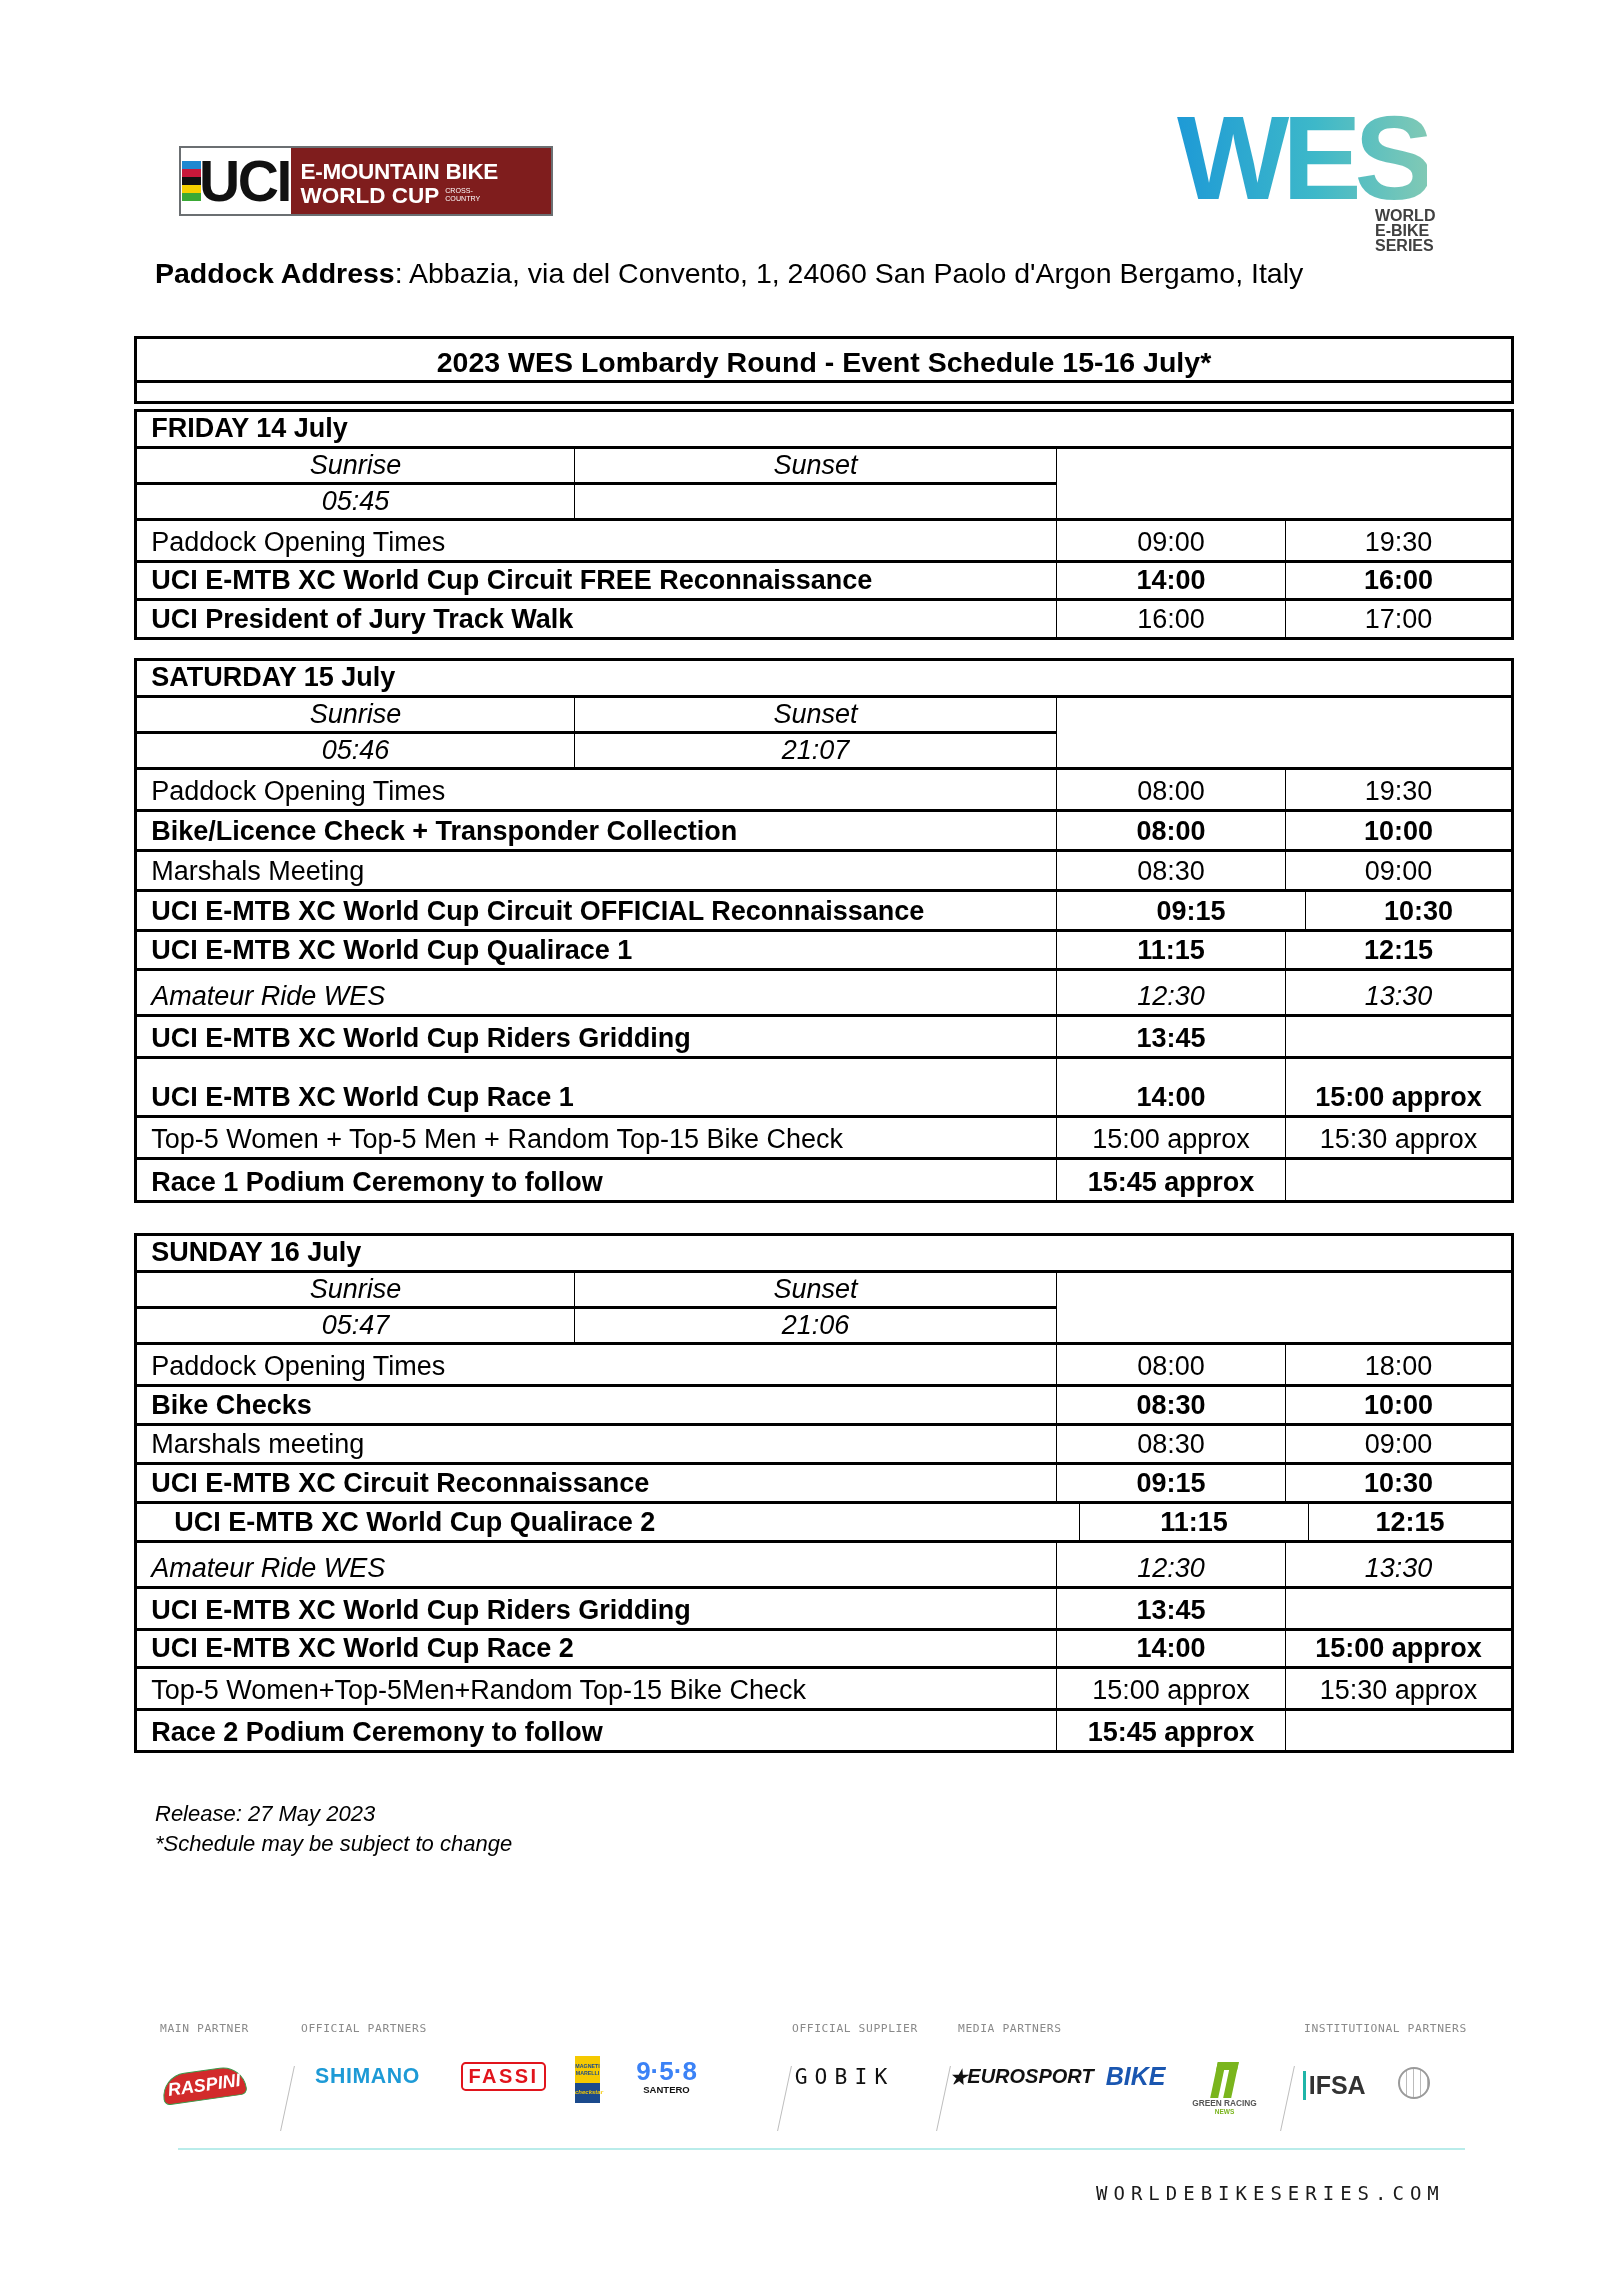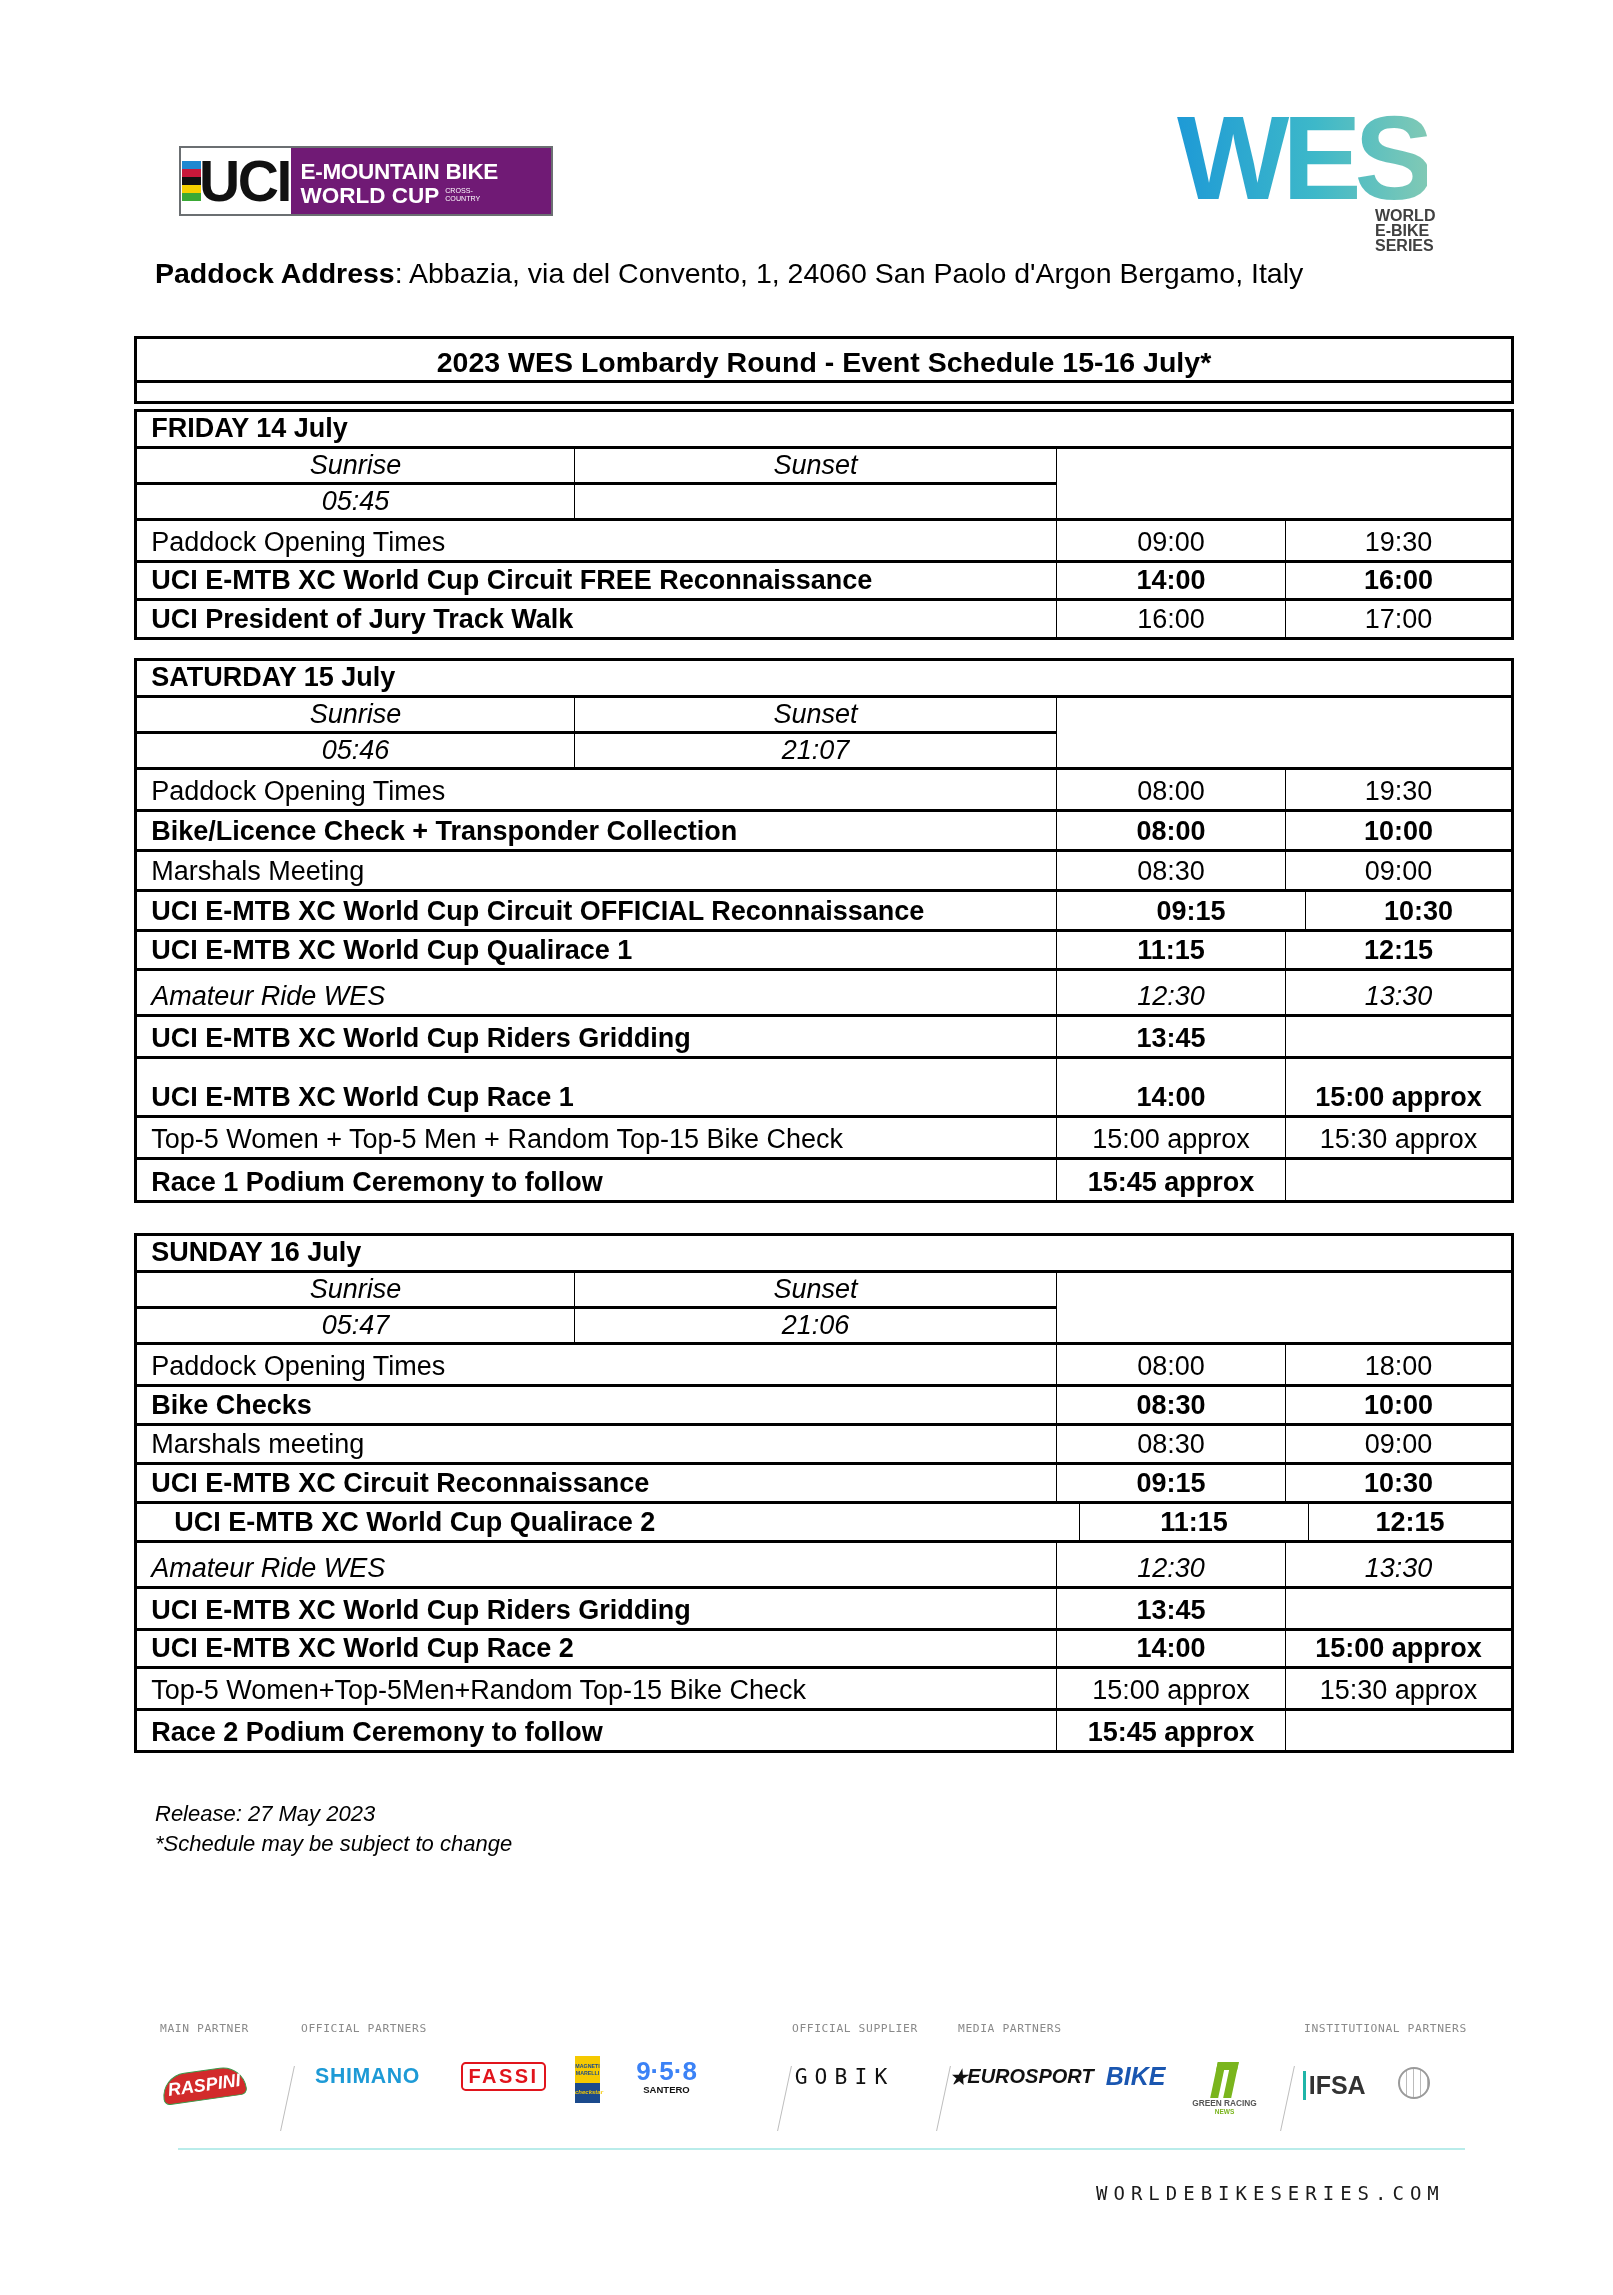--- a/index.html
+++ b/index.html
@@ -7,21 +7,21 @@
          font-family: "Liberation Sans", sans-serif; color: #000; }
 
   
   .uci-logo { position: absolute; left: 179px; top: 146px; width: 374px; height: 70px;
               border: 2.4px solid #6b6f72; box-sizing: border-box; display: flex; background: #fff; }
   .uci-left { width: 110px; height: 100%; display: flex; align-items: center; position: relative; }
   .uci-stripes { position: absolute; left: 1.2px; top: 13px; width: 19px; height: 40px; display: flex; flex-direction: column; }
   .uci-stripes span { flex: 1; }
   .uci-word { position: absolute; left: 18px; top: 7.1px; font-family: "Liberation Sans", sans-serif;
               font-weight: 900; font-size: 57px; line-height: 53px; letter-spacing: -2.4px; color: #111; }
-  .uci-right { flex: 1; background: #701a75; color: #fff; padding: 12px 0 0 9.5px; box-sizing: border-box; }
+  .uci-right { flex: 1; background: #7f1d1d; color: #fff; padding: 12px 0 0 9.5px; box-sizing: border-box; }
   .uci-line1 { font-weight: bold; font-size: 22.5px; line-height: 24px; letter-spacing: -0.3px; }
   .uci-line2 { font-weight: bold; font-size: 22.5px; line-height: 24px; display: flex; align-items: center; }
   .uci-xc { font-size: 7.1px; line-height: 7.7px; margin-left: 6px; font-weight: normal; }
 
   .wes-logo { position: absolute; left: 1177px; top: 113px; width: 273px; height: 136px; }
   .wes-big { position: absolute; left: 0; top: -15px; font-weight: bold; font-size: 119px; line-height: 119px; letter-spacing: -7.1px;
              background: linear-gradient(90deg, #1e9ad6 0%, #3db8c9 55%, #80c9b5 100%);
              -webkit-background-clip: text; background-clip: text; color: transparent; }
   .wes-sub { position: absolute; left: 198px; top: 95px; color: #404040; font-weight: bold; font-size: 16px; line-height: 15px; }
 

